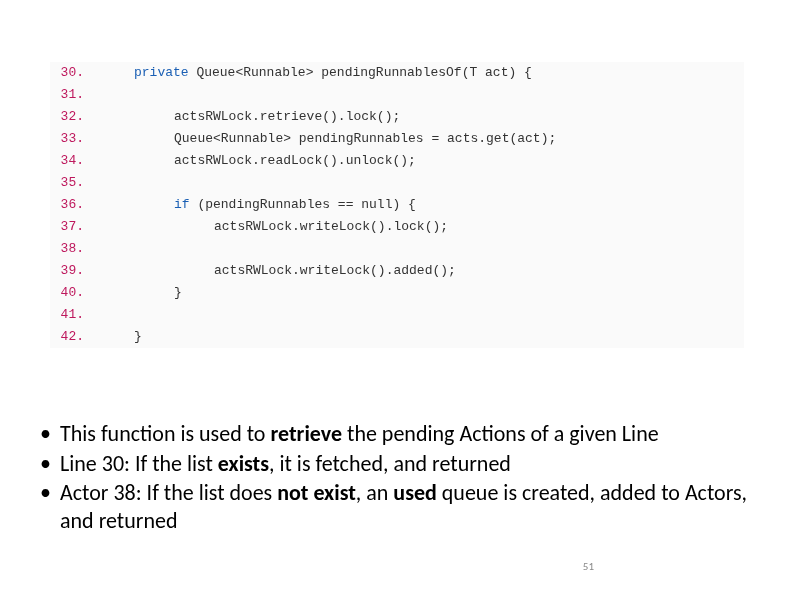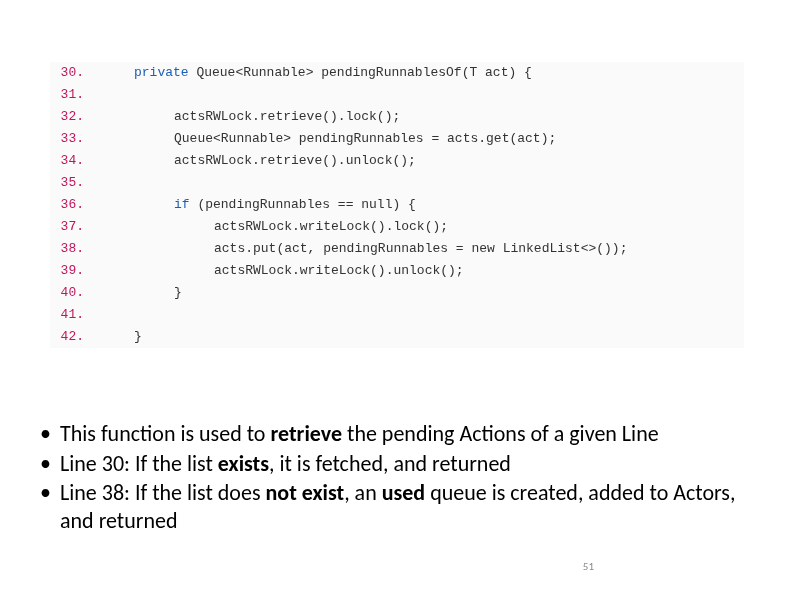--- a/index.html
+++ b/index.html
@@ -64,39 +64,39 @@
   }
 </style>
 </head>
 <body>
 
 <div class="code-block" id="code-block">
     <div class="code-line"><span class="lineno">30.</span><span class="indent1"><span class="kw">private</span><span> Queue&lt;Runnable&gt; pendingRunnablesOf(T act) {</span></span></div>
     <div class="code-line"><span class="lineno">31.</span><span class="indent1"><span></span></span></div>
     <div class="code-line"><span class="lineno">32.</span><span class="indent2"><span>actsRWLock.retrieve().lock();</span></span></div>
     <div class="code-line"><span class="lineno">33.</span><span class="indent2"><span>Queue&lt;Runnable&gt; pendingRunnables = acts.get(act);</span></span></div>
-    <div class="code-line"><span class="lineno">34.</span><span class="indent2"><span>actsRWLock.retrieve().unlock();</span></span></div>
+    <div class="code-line"><span class="lineno">34.</span><span class="indent2"><span>actsRWLock.readLock().unlock();</span></span></div>
     <div class="code-line"><span class="lineno">35.</span><span class="indent1"><span></span></span></div>
     <div class="code-line"><span class="lineno">36.</span><span class="indent2"><span class="kw">if</span><span> (pendingRunnables == null) {</span></span></div>
     <div class="code-line"><span class="lineno">37.</span><span class="indent3"><span>actsRWLock.writeLock().lock();</span></span></div>
-    <div class="code-line"><span class="lineno">38.</span><span class="indent3"><span>acts.put(act, pendingRunnables = new LinkedList&lt;&gt;());</span></span></div>
-    <div class="code-line"><span class="lineno">39.</span><span class="indent3"><span>actsRWLock.writeLock().unlock();</span></span></div>
+    <div class="code-line"><span class="lineno">38.</span></div>
+    <div class="code-line"><span class="lineno">39.</span><span class="indent3"><span>actsRWLock.writeLock().added();</span></span></div>
     <div class="code-line"><span class="lineno">40.</span><span class="indent2"><span>}</span></span></div>
     <div class="code-line"><span class="lineno">41.</span></div>
     <div class="code-line"><span class="lineno">42.</span><span class="indent1"><span>}</span></span></div>
   </div>
 
 <div class="bullets" id="bullets">
     <div class="bullet-item">
       <div class="bullet-dot">•</div>
       <div class="bullet-text"><span>This function is used to </span><b>retrieve</b><span> the pending Actions of a given Line</span></div>
     </div>
     <div class="bullet-item">
       <div class="bullet-dot">•</div>
       <div class="bullet-text"><span>Line 30: If the list </span><b>exists</b><span>, it is fetched, and returned</span></div>
     </div>
     <div class="bullet-item">
       <div class="bullet-dot">•</div>
-      <div class="bullet-text"><span>Line 38: If the list does </span><b>not exist</b><span>, an </span><b>used</b><span> queue is created, added to Actors, and returned</span></div>
+      <div class="bullet-text"><span>Actor 38: If the list does </span><b>not exist</b><span>, an </span><b>used</b><span> queue is created, added to Actors, and returned</span></div>
     </div>
   </div>
 
 <div class="pagenum">51</div>
 
 </body></html>

